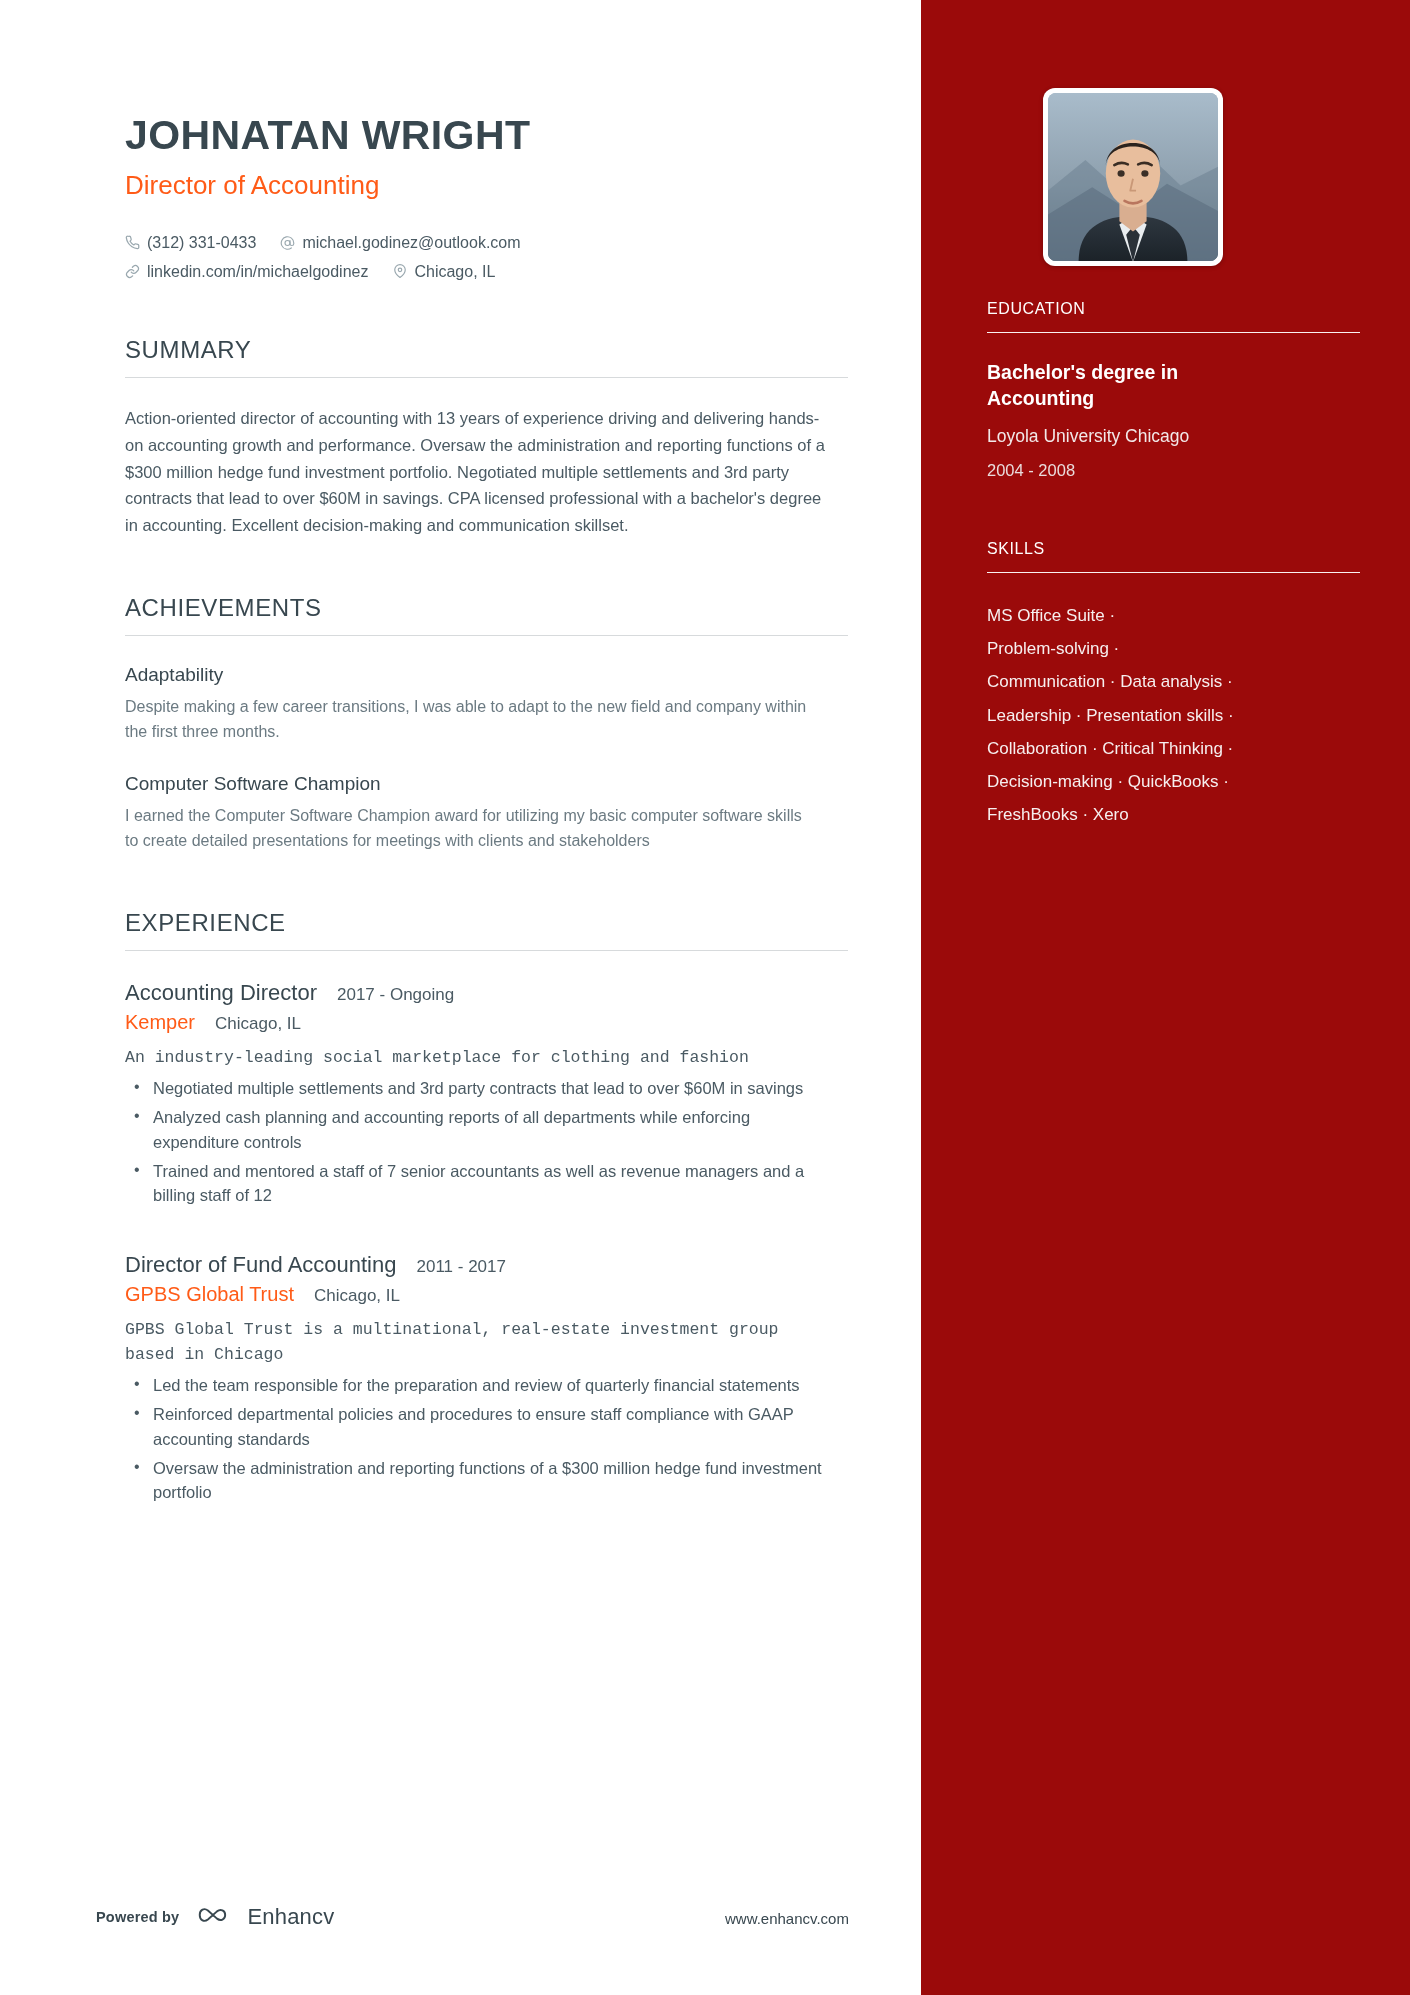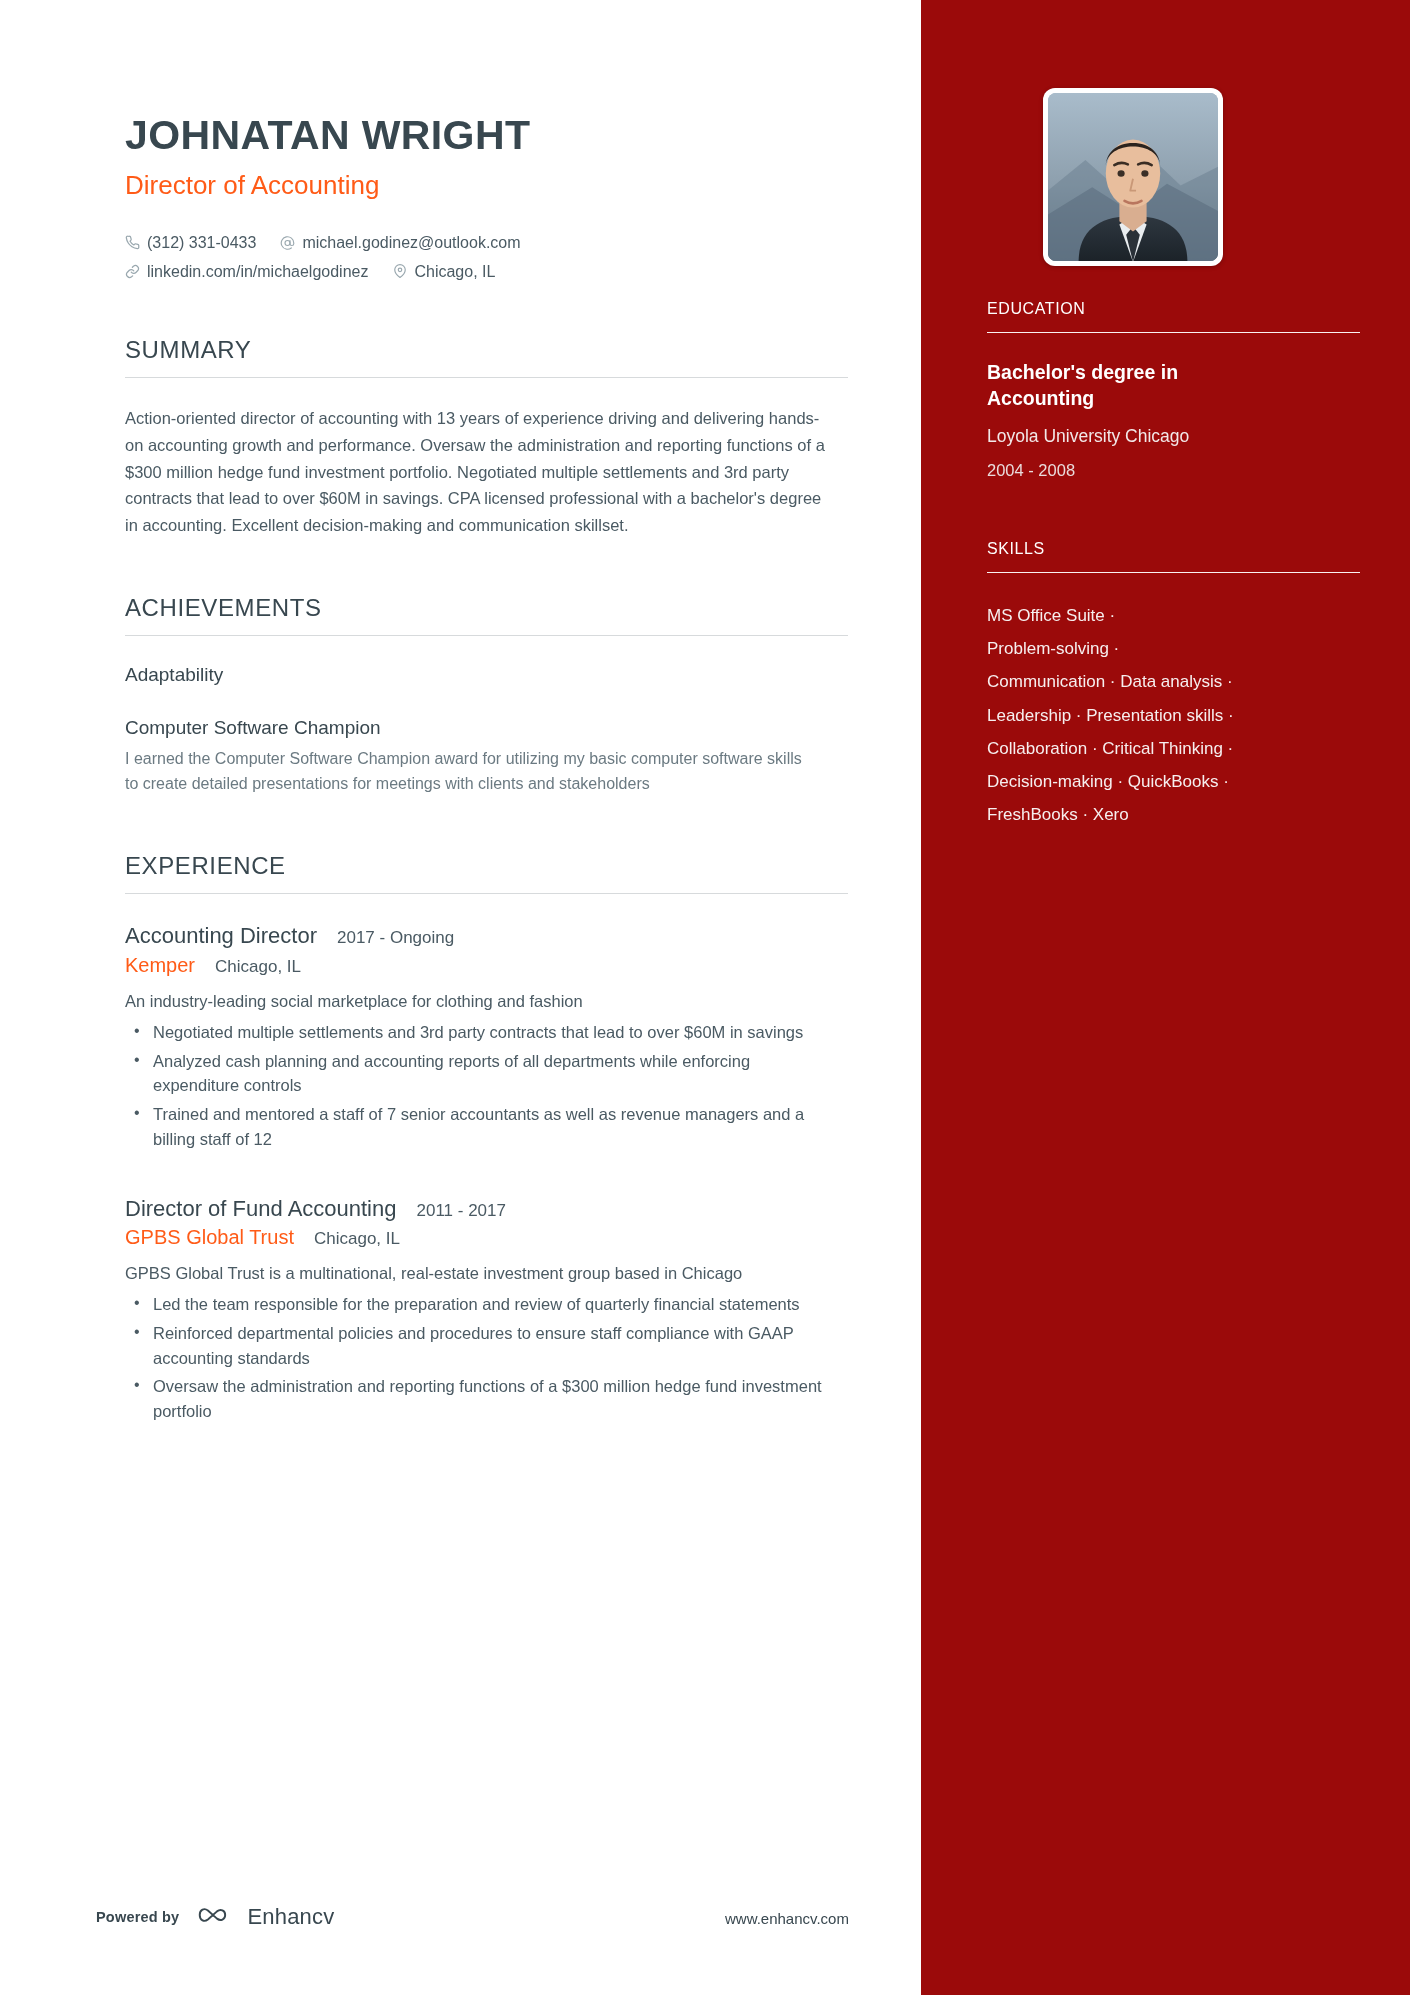--- a/index.html
+++ b/index.html
@@ -176,20 +176,21 @@
     white-space: nowrap;
     line-height: 1.4;
   }
 
   .exp-summary {
     font-size: 16.5px;
     color: #4A5A63;
     line-height: 1.5;
     margin-top: 10px;
     max-width: 700px;
+    font-family: Liberation Mono, monospace;
   }
 
   .bullets {
     margin-top: 6px;
     list-style: none;
   }
 
   .bullets li {
     position: relative;
     padding-left: 28px;
@@ -451,20 +452,21 @@
           <p class="summary-text">Action-oriented director of accounting with 13 years of experience driving and delivering hands-on accounting growth and performance. Oversaw the administration and reporting functions of a $300 million hedge fund investment portfolio. Negotiated multiple settlements and 3rd party contracts that lead to over $60M in savings. CPA licensed professional with a bachelor's degree in accounting. Excellent decision-making and communication skillset.</p>
         </div>
       </section>
 
       <section class="section">
         <div class="sec-title">ACHIEVEMENTS</div>
         <div class="sec-rule"></div>
         <div class="sec-body" id="achievements-body">
     <div class="ach-item">
       <div class="ach-title">Adaptability</div>
+      <div class="ach-desc">Despite making a few career transitions, I was able to adapt to the new field and company within the first three months.</div>
     </div>
     <div class="ach-item">
       <div class="ach-title">Computer Software Champion</div>
       <div class="ach-desc">I earned the Computer Software Champion award for utilizing my basic computer software skills to create detailed presentations for meetings with clients and stakeholders</div>
     </div>
           </div>
       </section>
 
       <section class="section">
         <div class="sec-title">EXPERIENCE</div>

